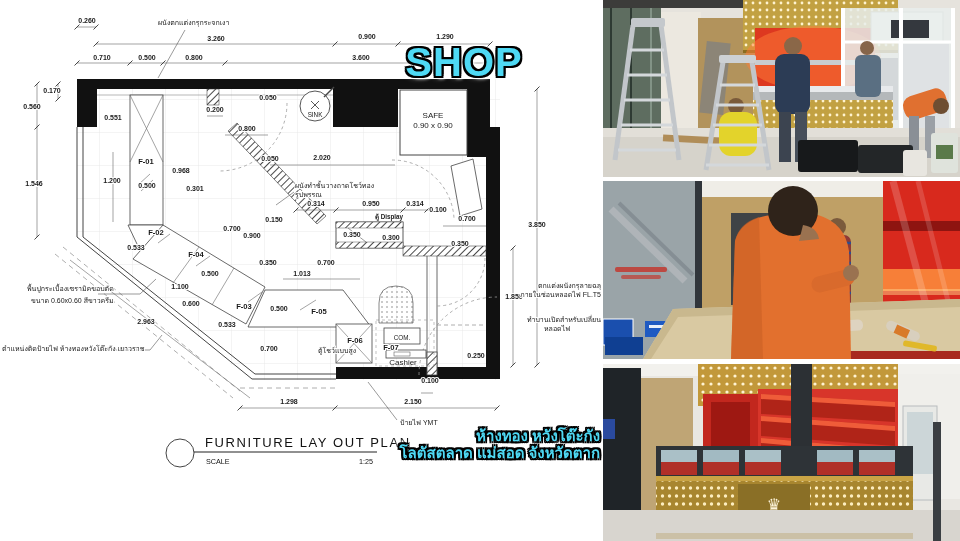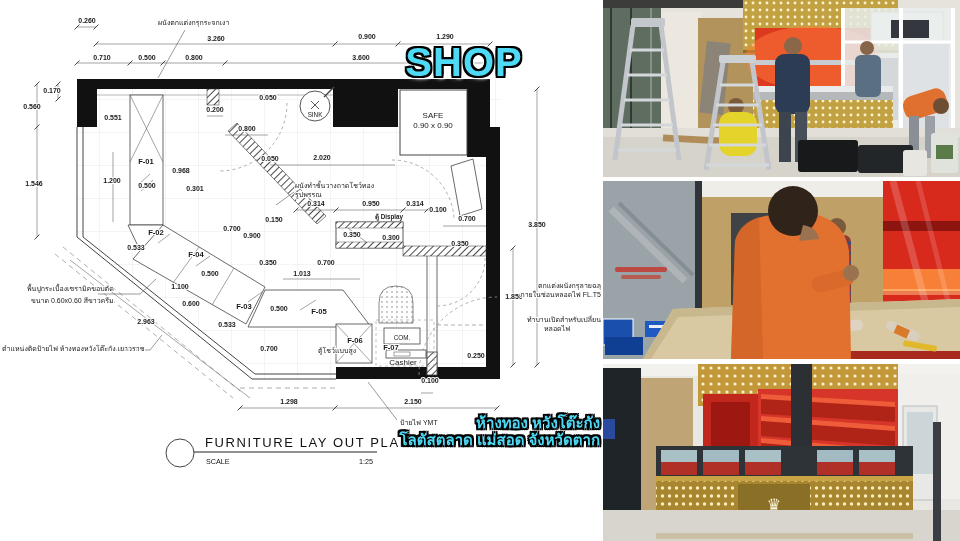--- a/index.html
+++ b/index.html
@@ -21,21 +21,21 @@
   #plan-svg .scl{font-size:7.2px;fill:#111;}
 
   
   .outlined{color:#4ed9f4;font-weight:bold;
     text-shadow:-2px -2px 0 #000,2px -2px 0 #000,-2px 2px 0 #000,2px 2px 0 #000,
       0 -2px 0 #000,0 2px 0 #000,-2px 0 0 #000,2px 0 0 #000,
       -3px -3px 3px rgba(255,255,255,.85),3px 3px 3px rgba(255,255,255,.85),0 0 7px rgba(255,255,255,.9);}
   #logo{position:absolute;left:330px;top:44px;width:268px;text-align:center;line-height:.92;}
   #logo .l1{font-size:40px;letter-spacing:1px;}
   #logo .l2{font-size:37px;letter-spacing:0px;}
-  #caption{position:absolute;left:290px;top:415px;width:310px;text-align:right;
+  #caption{position:absolute;left:290px;top:428px;width:310px;text-align:right;
     font-size:15px;line-height:1.13;}
 
   
   .photo{position:absolute;left:603px;width:357px;overflow:hidden;background:#ddd;}
   #photo1{top:0;height:177px;}
   #photo2{top:181px;height:178px;}
   #photo3{top:364px;height:177px;}
   .photo svg{display:block;}
 </style>
 </head>

